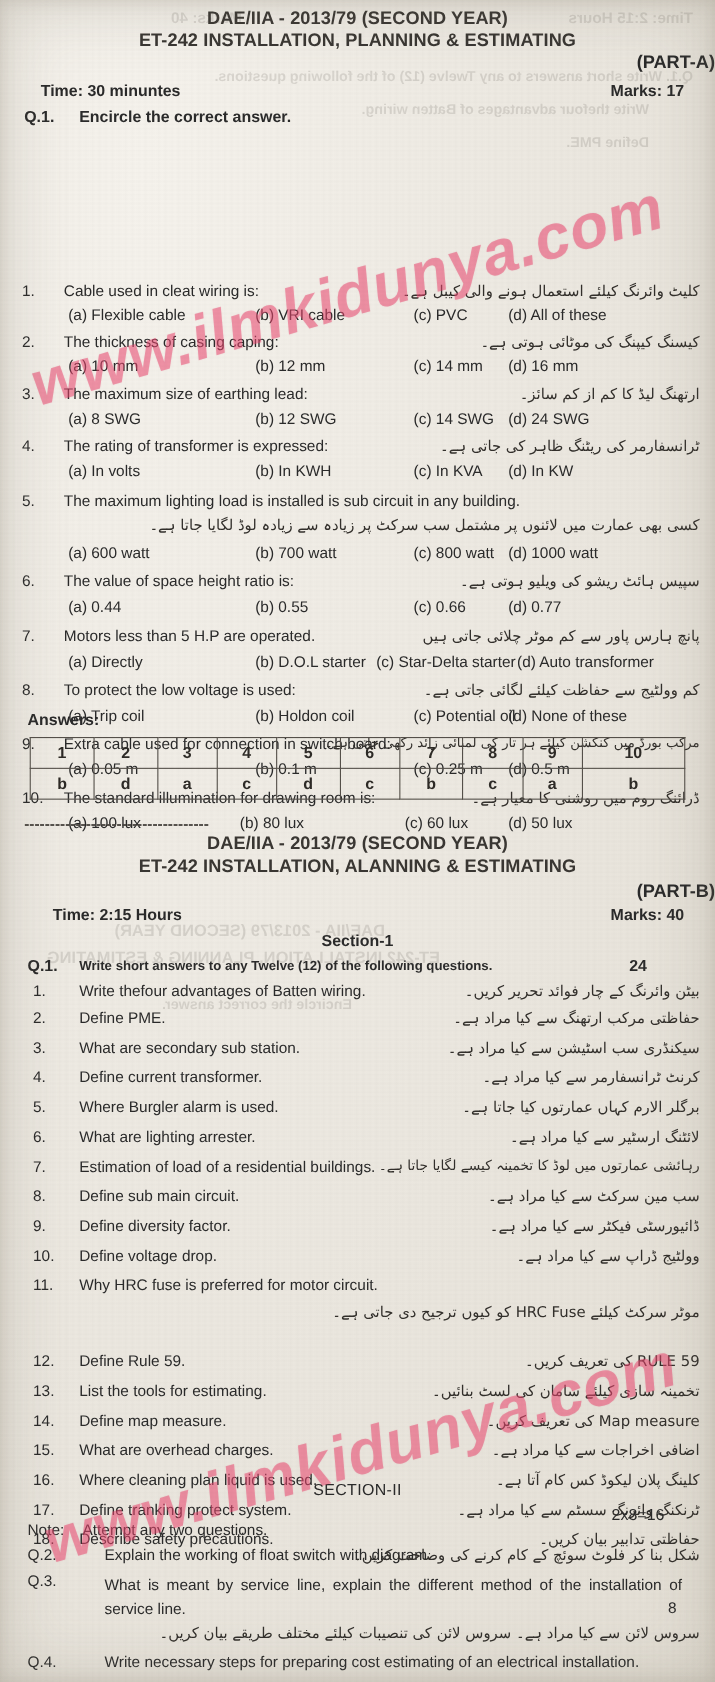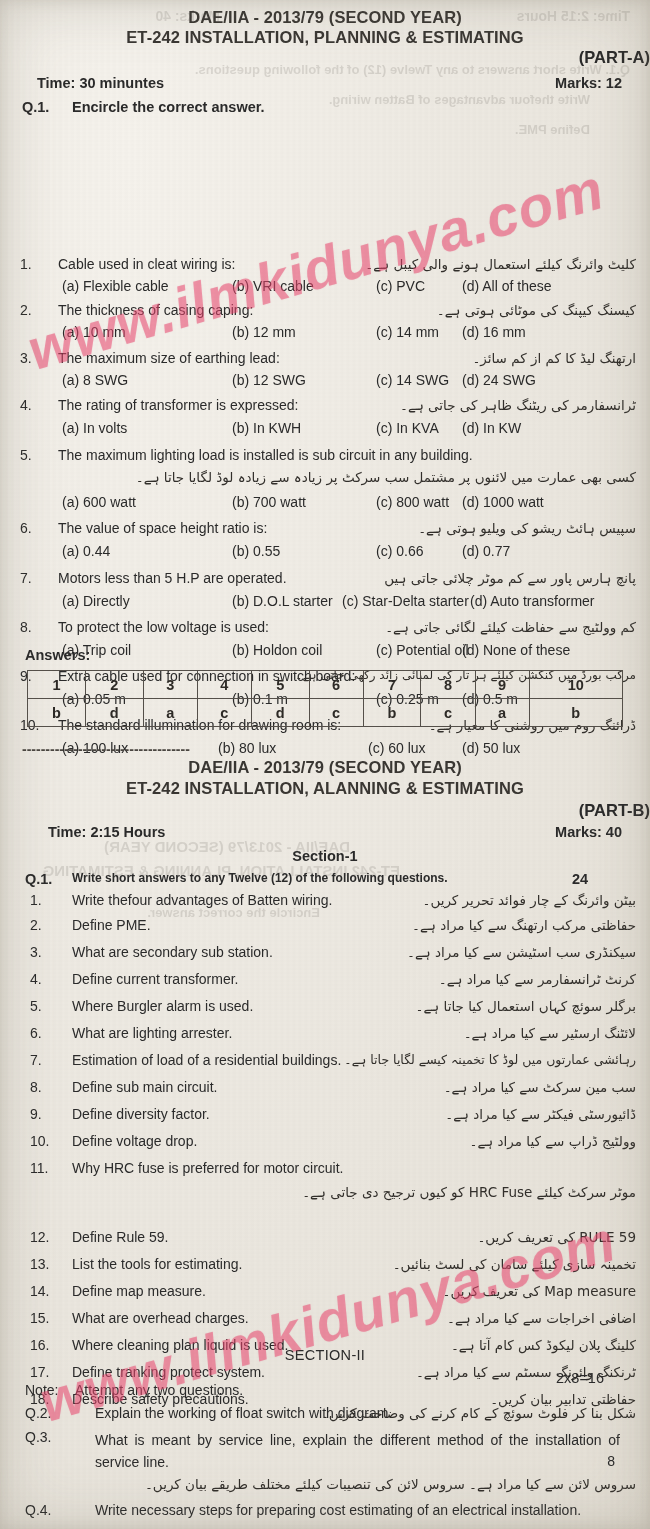--- a/index.html
+++ b/index.html
@@ -293,21 +293,21 @@
   </div>
 
   <div class="content">
 
     <div class="center hdr-line hdr1">DAE/IIA - 2013/79 (SECOND YEAR)</div>
     <div class="center hdr-line">ET-242 INSTALLATION, PLANNING &amp; ESTIMATING</div>
     <div class="center hdr-part">(PART-A)</div>
 
     <div class="row-time">
       <span class="time-txt">Time: 30 minuntes</span>
-      <span class="marks-txt">Marks: 12</span>
+      <span class="marks-txt">Marks: 17</span>
     </div>
 
     <div class="qline">
       <span class="q-no">Q.1.</span>
       <span class="q-txt-bold">Encircle the correct answer.</span>
     </div>
 
     <div class="mcq">
 
       <div class="abs" style="left:0;top:134px;width:650px;">
@@ -507,21 +507,21 @@
         <span class="urdu" style="top:0;">سیکنڈری سب اسٹیشن سے کیا مراد ہے۔</span>
       </div>
       <div class="sq" style="height:27px;">
         <span class="sq-num">4.</span>
         <span class="sq-txt">Define current transformer.</span>
         <span class="urdu" style="top:0;">کرنٹ ٹرانسفارمر سے کیا مراد ہے۔</span>
       </div>
       <div class="sq" style="height:27px;">
         <span class="sq-num">5.</span>
         <span class="sq-txt">Where Burgler alarm is used.</span>
-        <span class="urdu" style="top:0;">برگلر سوئچ کہاں استعمال کیا جاتا ہے۔</span>
+        <span class="urdu" style="top:0;">برگلر الارم کہاں عمارتوں کیا جاتا ہے۔</span>
       </div>
       <div class="sq" style="height:27px;">
         <span class="sq-num">6.</span>
         <span class="sq-txt">What are lighting arrester.</span>
         <span class="urdu" style="top:0;">لائٹنگ ارسٹیر سے کیا مراد ہے۔</span>
       </div>
       <div class="sq" style="height:27px;">
         <span class="sq-num">7.</span>
         <span class="sq-txt">Estimation of load of a residential buildings.</span>
         <span class="urdu" style="top:0;font-size:12.5px;">رہائشی عمارتوں میں لوڈ کا تخمینہ کیسے لگایا جاتا ہے۔</span>

